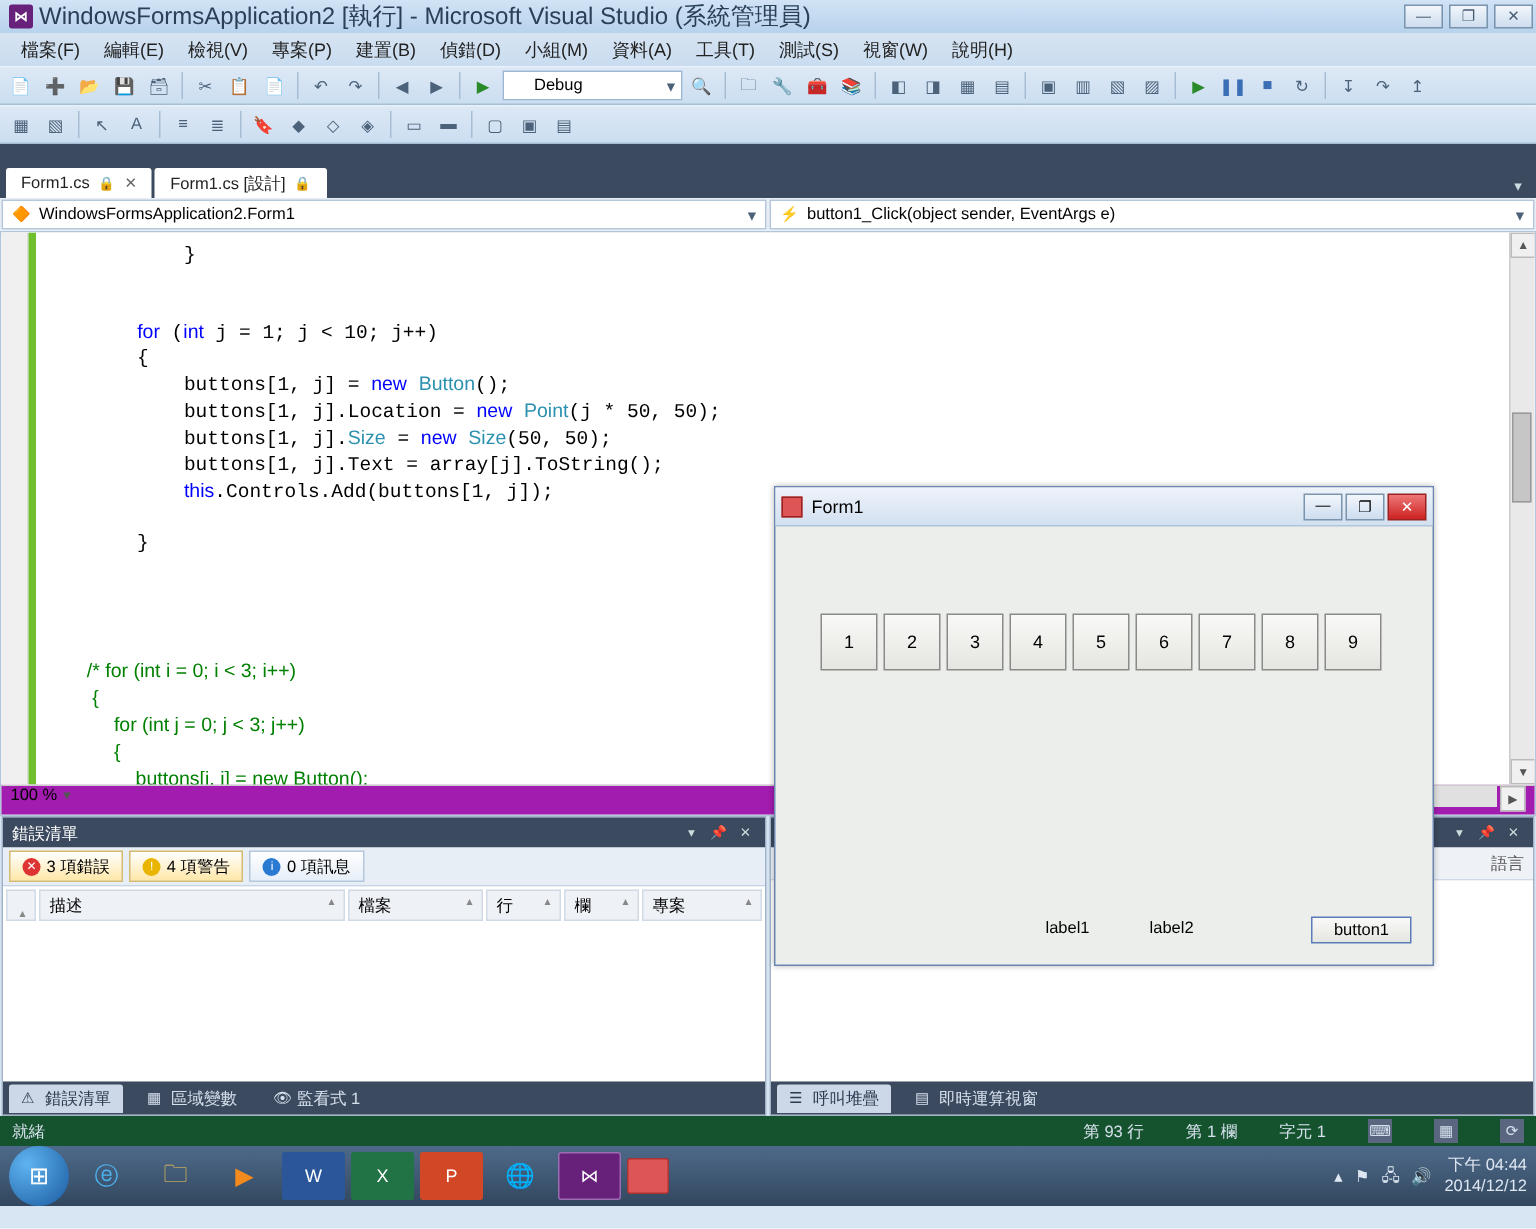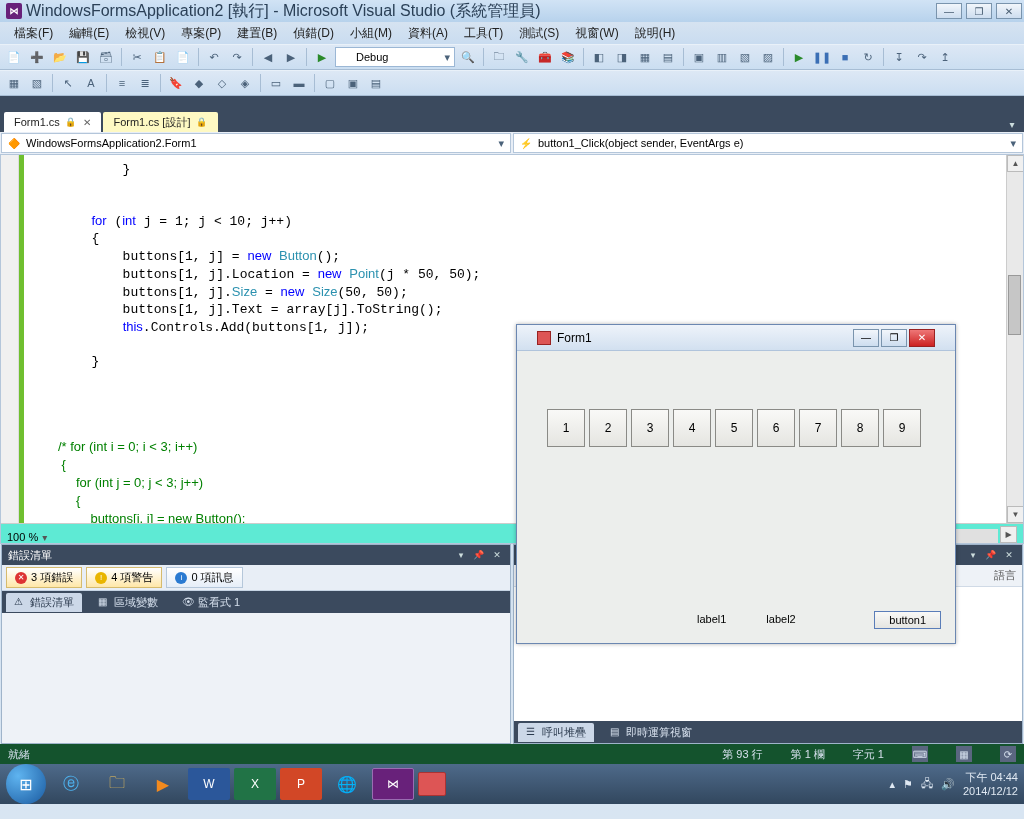--- a/index.html
+++ b/index.html
@@ -18,21 +18,21 @@
 
 
 .toolbar { height: 26px; background: linear-gradient(#dde8f5,#cbdef1); border-top: 1px solid #e9f1f9; border-bottom: 1px solid #a7bdd4; display: flex; align-items: center; padding: 0 4px; gap: 3px; }
 .tbtn { width: 20px; height: 20px; border: 1px solid transparent; display:flex;align-items:center;justify-content:center; font-size:11px; color:#4b627a;}
 .tsep { width: 1px; height: 18px; background: #a7bdd4; margin: 0 2px; }
 .tselect { height: 20px; border: 1px solid #9bb7d5; background:#fff; padding: 0 18px 0 20px; font-size: 11px; min-width: 120px; display:flex;align-items:center; position:relative;}
 .tselect::after{content:"▾";position:absolute;right:4px;color:#4b627a;}
 
 
 .doctabs { height: 36px; background: #3b4a5e; display:flex; align-items:flex-end; padding: 0 4px; }
-.doctab { height: 20px; background:#fef9c3; padding: 2px 10px; margin-right: 2px; font-size:11px; border-top-left-radius:2px;border-top-right-radius:2px;display:flex;align-items:center;gap:6px;color:#222;}
+.doctab { height: 20px; background:#ffffff; padding: 2px 10px; margin-right: 2px; font-size:11px; border-top-left-radius:2px;border-top-right-radius:2px;display:flex;align-items:center;gap:6px;color:#222;}
 .doctab.active { background:#fff; }
 .doctab .pin{font-size:9px;color:#c08040;}
 .doctab .close{font-size:10px;color:#666;}
 .doctabs .spacer{flex:1;}
 .doctabs .tabctl{width:16px;height:16px;color:#cdd;display:flex;align-items:center;justify-content:center;font-size:10px;}
 
 
 .codenav { height: 22px; display:flex; background:#e8eef6; }
 .codenav .nav-select{ flex:1; border:1px solid #b4c6da; background:#fff; padding:2px 6px; font-size:11px; display:flex;align-items:center;position:relative; margin:1px;}
 .codenav .nav-select::after{content:"▾";position:absolute;right:6px;color:#4b627a;}
@@ -44,27 +44,27 @@
 .editor { flex:1; position:relative; background:#fff; overflow:hidden;}
 .gutter{position:absolute;left:0;top:0;bottom:0;width:18px;background:#f0f0f0;border-right:1px solid #ddd;}
 .greenbar{position:absolute;left:18px;top:0;bottom:0;width:5px;background:#6fbf2f;}
 .codearea{position:absolute;left:28px;top:6px;right:18px;font-family:"NSimSun","Courier New",monospace;font-size:13px;line-height:17px;white-space:pre;color:#000;}
 .kw{color:#0000ff;}
 .type{color:#2b91af;}
 .cmt{color:#008000;}
 .scroll-v{position:absolute;right:0;top:0;bottom:0;width:17px;background:#e9e9e9;border-left:1px solid #ccc;}
 .scroll-thumb-v{position:absolute;right:2px;top:120px;width:13px;height:60px;background:#c6c6c6;border:1px solid #999;}
 .scroll-arrow{width:17px;height:17px;background:#f0f0f0;border:1px solid #bbb;display:flex;align-items:center;justify-content:center;font-size:8px;color:#555;}
-.editor-status{height:20px;border-top:1px solid #ccc;display:flex;align-items:flex-end;padding:0 6px;font-size:11px;background:#5eead4;}
+.editor-status{height:20px;border-top:1px solid #ccc;display:flex;align-items:flex-start;padding:0 6px;font-size:11px;background:#a21caf;}
 .editor-status .zoom{display:flex;align-items:center;gap:4px;}
 .editor-status .zoom::after{content:"▾";font-size:10px;color:#555;}
 
 
 .form1 { position:absolute; left:516px; top:170px; width:440px; height:320px; background:#eceeec; border:1px solid #6b87b1; box-shadow:0 0 4px rgba(0,0,0,.3);}
-.form1 .f-title{height:26px;background:linear-gradient(#eef3fa,#d2e0f0);display:flex;align-items:center;padding:0 20px;gap:6px;border-bottom:1px solid #b0c4dc;}
+.form1 .f-title{height:26px;background:linear-gradient(#eef3fa,#d2e0f0);display:flex;align-items:center;padding:0 4px;gap:6px;border-bottom:1px solid #b0c4dc;}
 .form1 .f-title .f-icon{width:14px;height:14px;background:#d55;border:1px solid #922;}
 .form1 .f-title .f-text{font-size:12px;flex:1;}
 .form1 .f-btns{display:flex;gap:2px;}
 .form1 .f-btn{width:26px;height:18px;border:1px solid #7a94ad;background:linear-gradient(#f2f6fb,#cdddef);display:flex;align-items:center;justify-content:center;font-size:10px;}
 .form1 .f-btn.close{background:linear-gradient(#e77,#c22);color:#fff;border-color:#922;}
 .form1 .f-body{padding:8px;position:relative;height:calc(100% - 26px);}
 .form1 .btnrow{display:flex;gap:4px;margin-top:50px;margin-left:22px;}
 .form1 .sqbtn{width:38px;height:38px;background:linear-gradient(#f9f9f7,#e5e5e1);border:1px solid #8a8a86;display:flex;align-items:center;justify-content:center;font-size:12px;}
 .form1 .labels{position:absolute;bottom:18px;left:180px;display:flex;gap:40px;font-size:11px;align-items:center;}
 .form1 .button1{position:absolute;bottom:14px;right:14px;padding:2px 14px;background:linear-gradient(#f9f9f7,#e5e5e1);border:1px solid #5a7db8;font-size:11px;}
@@ -318,20 +318,42 @@
       </div>
       <div class="err-btn sel">
         <span class="eicon" style="background:#e9b500;">!</span>
         <span>4 項警告</span>
       </div>
       <div class="err-btn">
         <span class="eicon" style="background:#2a7ad1;">i</span>
         <span>0 項訊息</span>
       </div>
     </div>
+    <div class="panel-body">
+      <table class="err-table">
+        <colgroup>
+            <col style="width:20px">
+            <col>
+            <col style="width:90px">
+            <col style="width:50px">
+            <col style="width:50px">
+            <col style="width:80px">
+          </colgroup>
+        <tbody>
+            <tr>
+          <th></th>
+          <th>描述</th>
+          <th>檔案</th>
+          <th>行</th>
+          <th>欄</th>
+          <th>專案</th>
+        </tr>
+      </tbody>
+        </table>
+    </div>
     <div class="panel-tabs">
       <div class="panel-tab active">
           <span class="picon">⚠</span>
           <span>錯誤清單</span>
         </div>
       <div class="panel-tab">
           <span class="picon">▦</span>
           <span>區域變數</span>
         </div>
       <div class="panel-tab">

